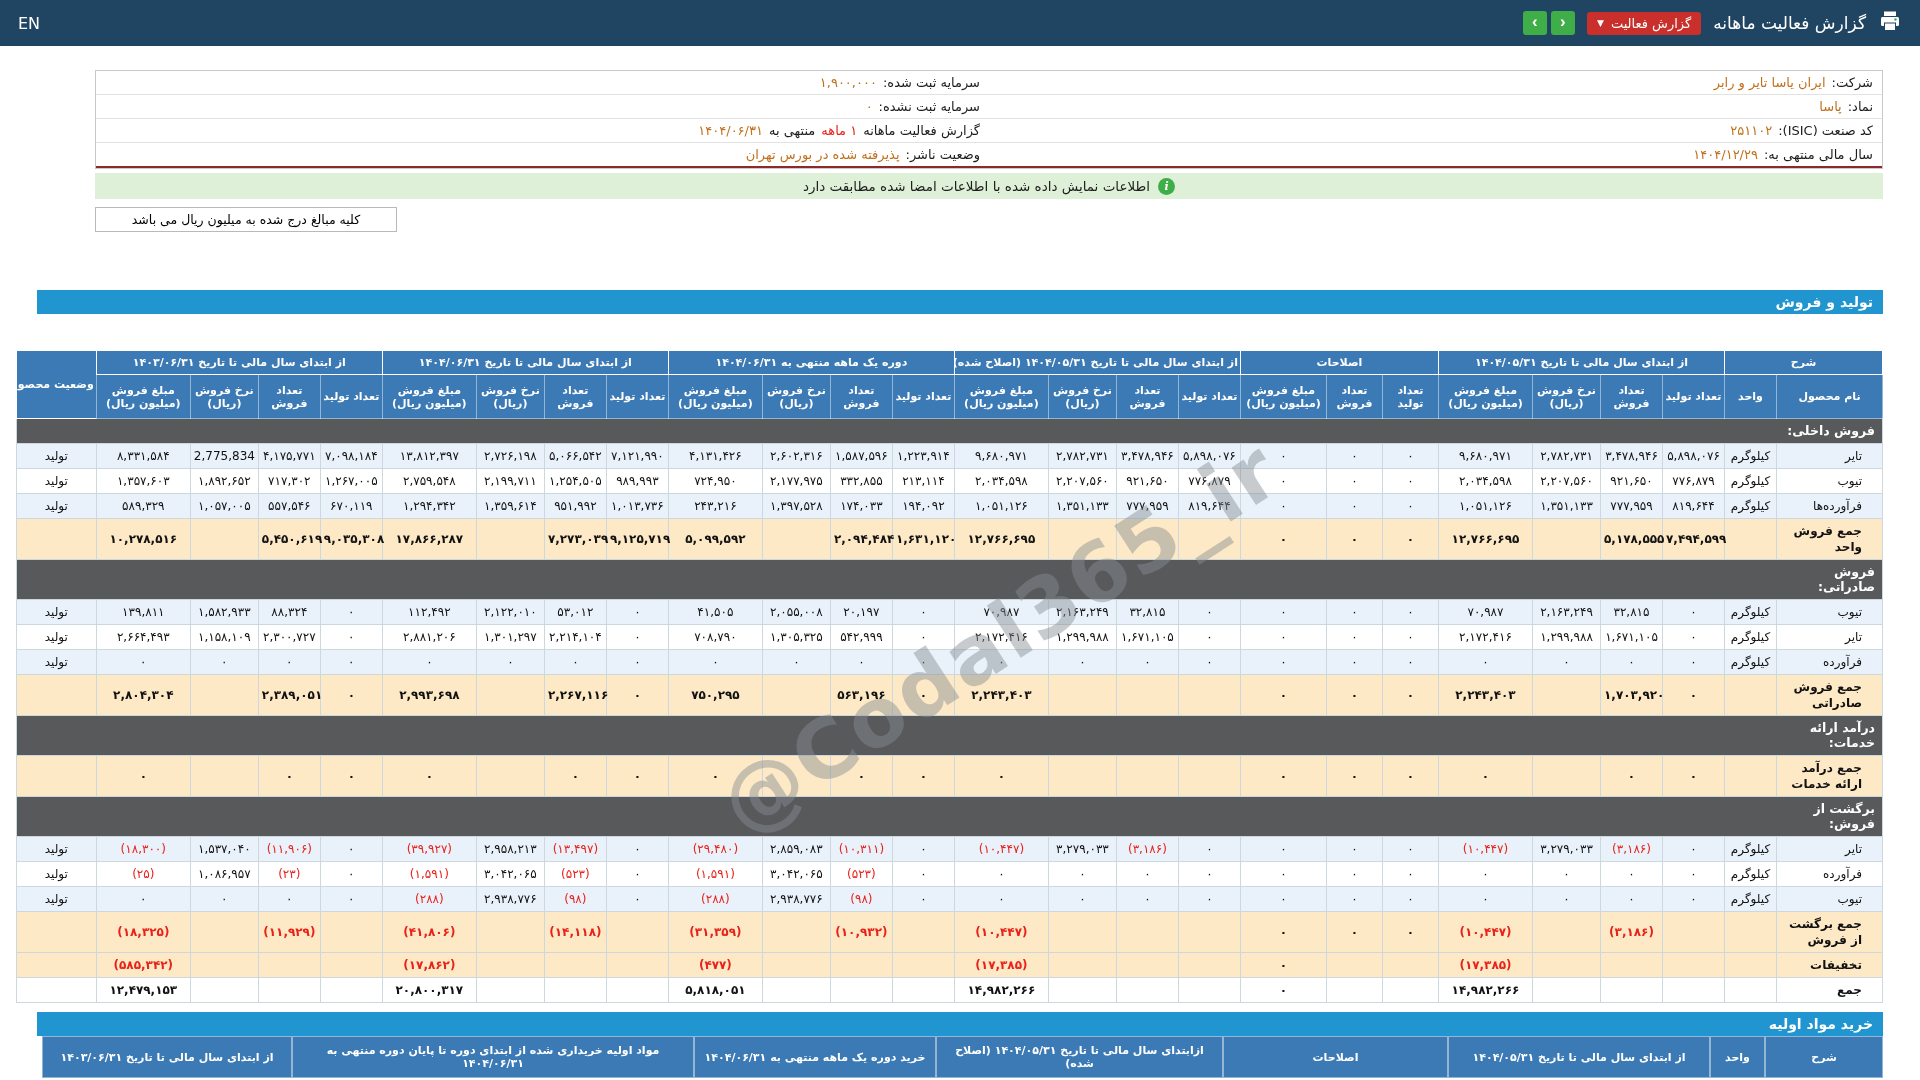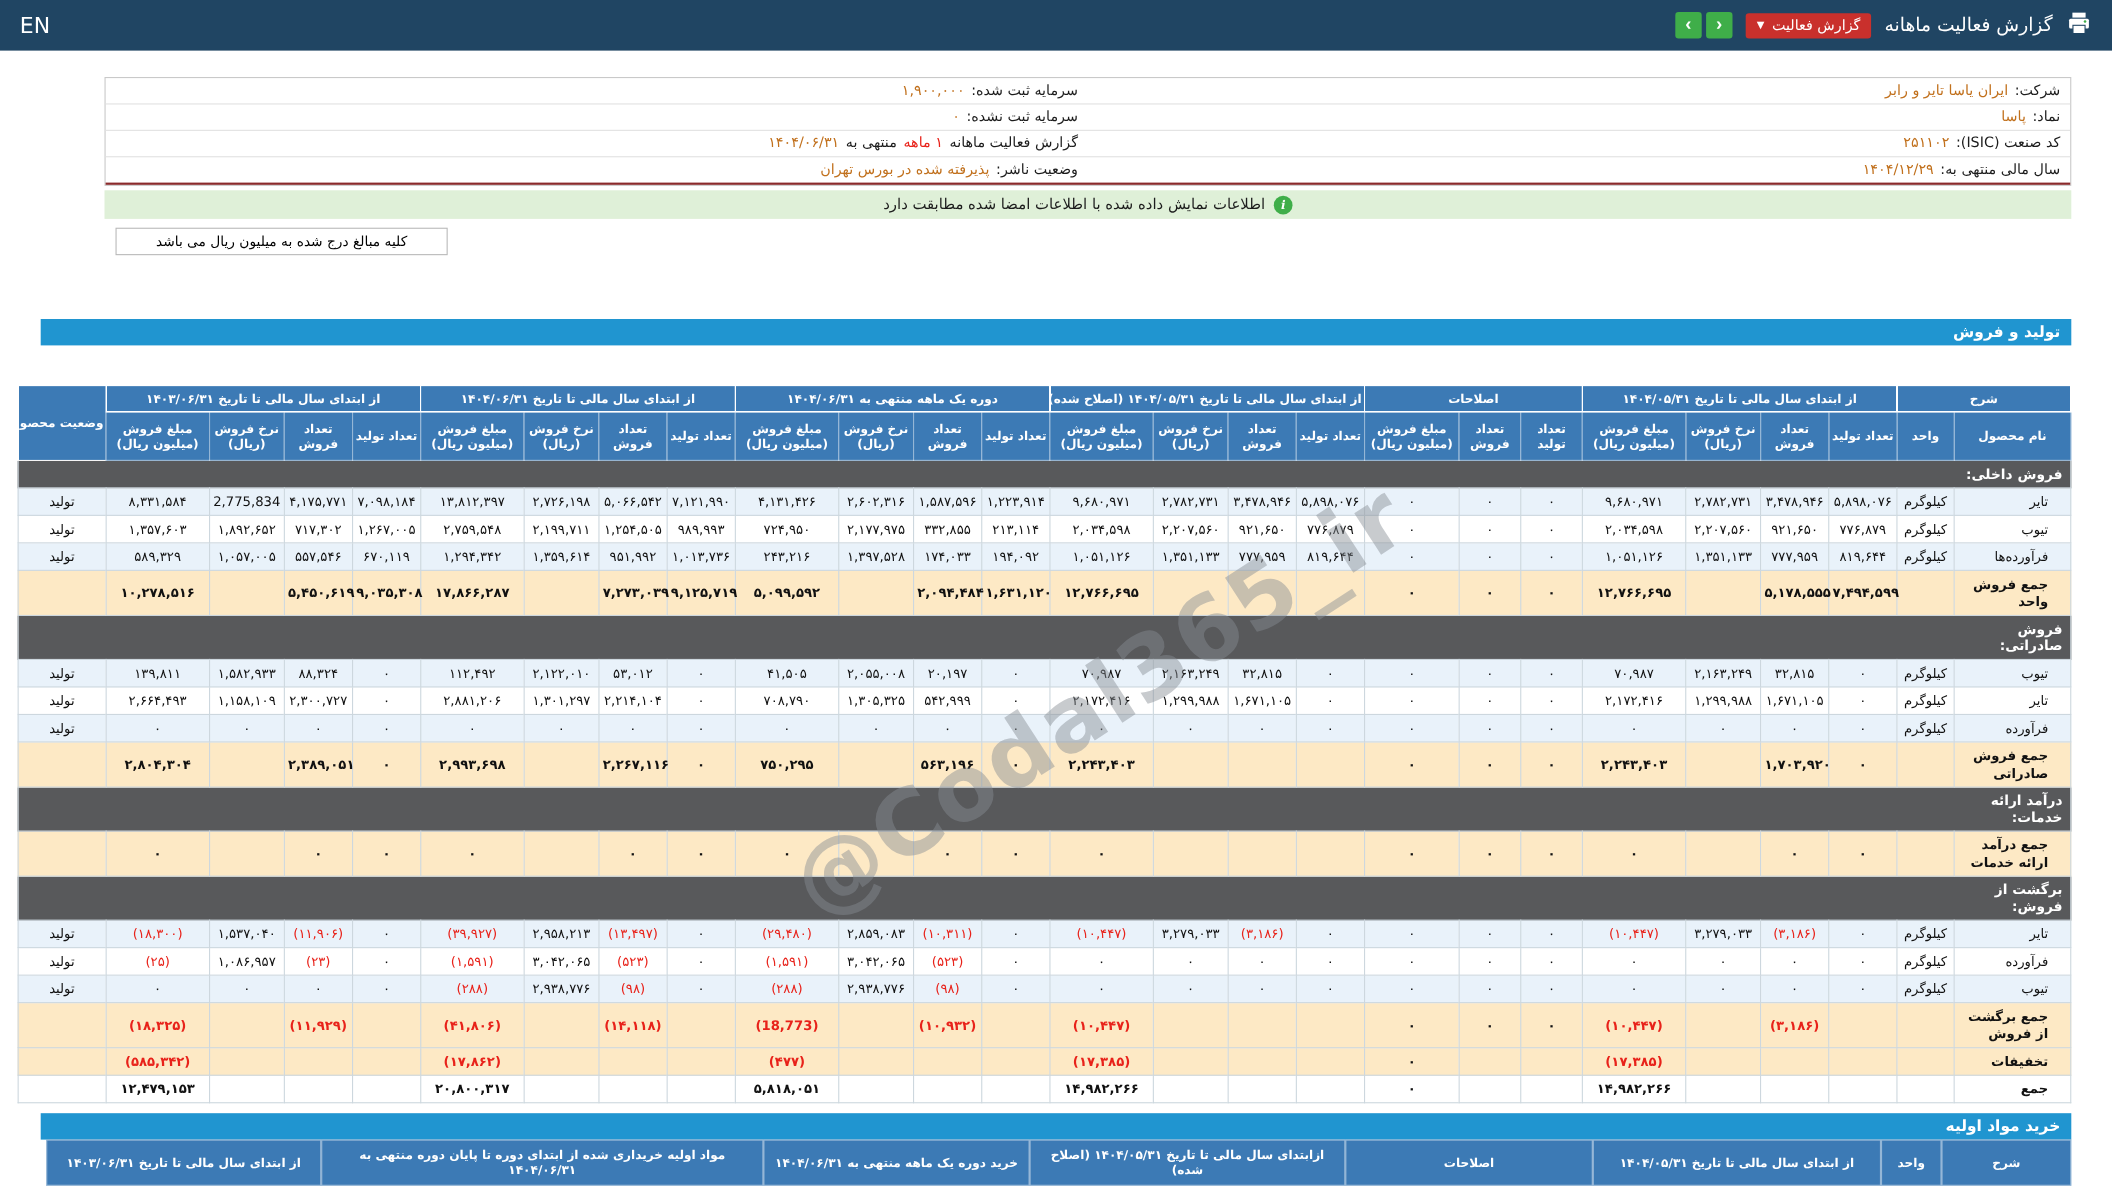--- a/index.html
+++ b/index.html
@@ -23,21 +23,21 @@
     cursor: pointer; font-family: inherit;
   }
   .report-btn .caret { font-size: 9px; line-height: 1; }
   .nav-btns { display: flex; gap: 4px; }
   .nav-btn {
     width: 24px; height: 24px; background: var(--green-btn, #3fae49); color: #fff;
     border: none; border-radius: 3px; font-size: 17px; font-weight: bold; cursor: pointer;
     display: flex; align-items: center; justify-content: center;
     direction: ltr; unicode-bidi: isolate; line-height: 1; padding-bottom: 3px;
   }
-  .en { font-size: 20px; cursor: pointer; }
+  .en { font-size: 16px; cursor: pointer; }
 
   
   .content { margin: 0 37px; position: relative; }
   .top-section { margin: 24px 0 0 58px; }
 
   
   .info-box { border: 1px solid #c9c9c9; background: #fff; }
   .info-row { display: flex; border-bottom: 1px solid #e2e2e2; font-size: 13px; }
   .info-row:last-child { border-bottom: 2px solid var(--maroon, #8a2a2b); }
   .info-cell { flex: 1 1 50%; padding: 4px 9px; display: flex; align-items: center; gap: 6px; }
@@ -52,21 +52,21 @@
     font-size: 13.5px; color: #1c1c1c;
   }
   .info-icon {
     width: 17px; height: 17px; border-radius: 50%; background: var(--green-btn, #3fae49);
     color: #fff; display: inline-flex; align-items: center; justify-content: center;
     font-size: 11px; font-weight: bold; font-style: italic; font-family: "DejaVu Serif", serif;
   }
 
   
   .note-box {
-    margin-top: 8px; margin-right: auto; margin-left: 10px; width: 302px;
+    margin-top: 8px; margin-right: auto; margin-left: 0; width: 302px;
     border: 1px solid #b9b9b9; padding: 4px 8px; font-size: 12.5px; text-align: center;
     background: #fff;
   }
 
   
   .prod-section { margin-top: 58px; }
   .section-bar {
     background: var(--blue-bar, #2095d0); color: #fff; font-weight: bold;
     font-size: 14px; padding: 4px 10px;
   }
@@ -630,21 +630,21 @@
             <td class="num">۰</td>
             <td class="num">۰</td>
             <td class="num">۰</td>
             <td class="num"></td>
             <td class="num"></td>
             <td class="num"></td>
             <td class="num neg">(۱۰,۴۴۷)</td>
             <td class="num"></td>
             <td class="num neg">(۱۰,۹۳۲)</td>
             <td class="num"></td>
-            <td class="num neg">(18,773)</td>
+            <td class="num neg">(۳۱,۳۵۹)</td>
             <td class="num"></td>
             <td class="num neg">(۱۴,۱۱۸)</td>
             <td class="num"></td>
             <td class="num neg">(۴۱,۸۰۶)</td>
             <td class="num"></td>
             <td class="num neg">(۱۱,۹۲۹)</td>
             <td class="num"></td>
             <td class="num neg">(۱۸,۳۲۵)</td>
             <td></td>
           </tr>

